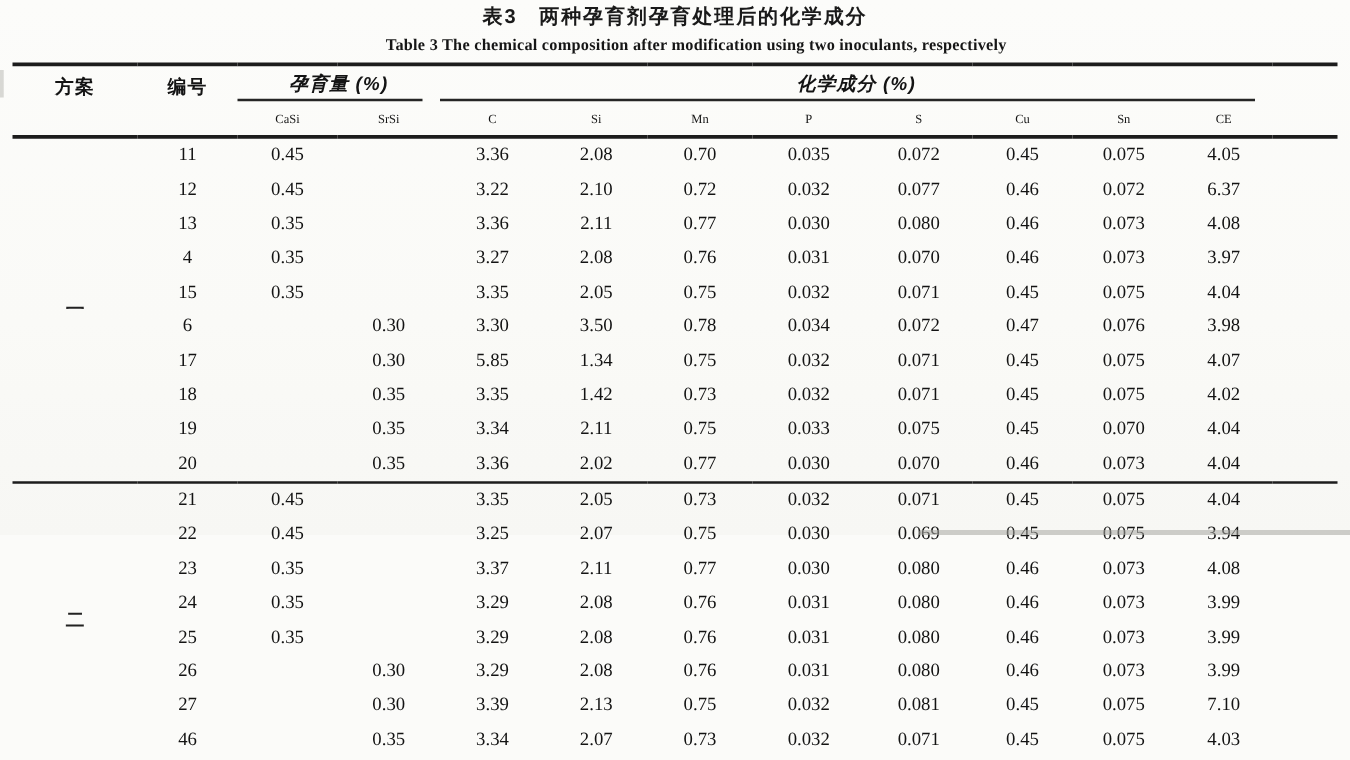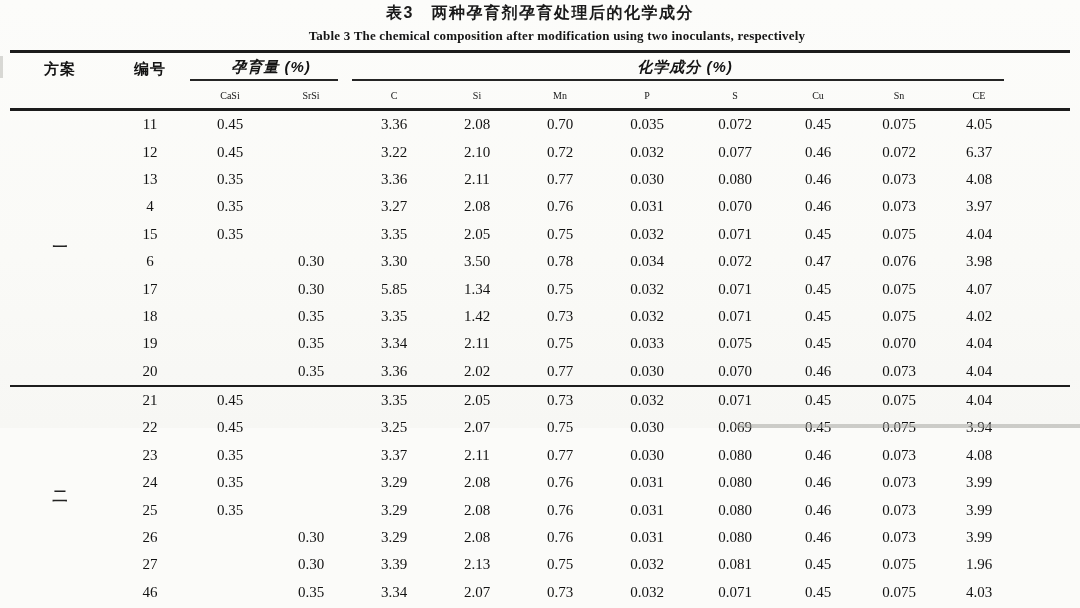--- a/index.html
+++ b/index.html
@@ -374,21 +374,21 @@
           <td>27</td>
           <td></td>
           <td>0.30</td>
           <td>3.39</td>
           <td>2.13</td>
           <td>0.75</td>
           <td>0.032</td>
           <td>0.081</td>
           <td>0.45</td>
           <td>0.075</td>
-          <td>1.96</td>
+          <td>7.10</td>
           <td></td>
         </tr>
         <tr>
           <td>46</td>
           <td></td>
           <td>0.35</td>
           <td>3.34</td>
           <td>2.07</td>
           <td>0.73</td>
           <td>0.032</td>

